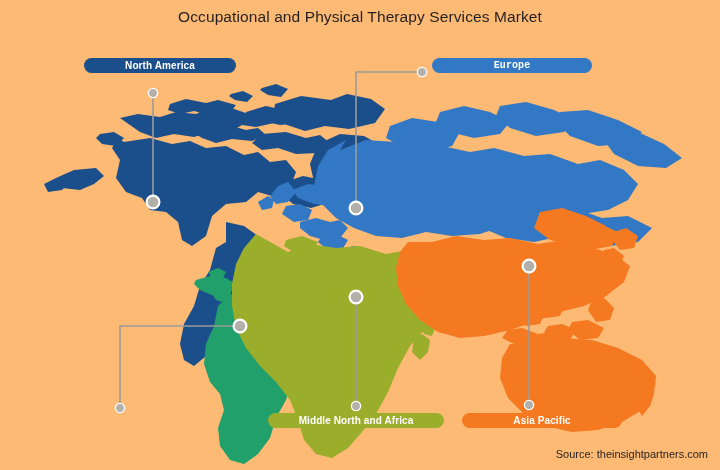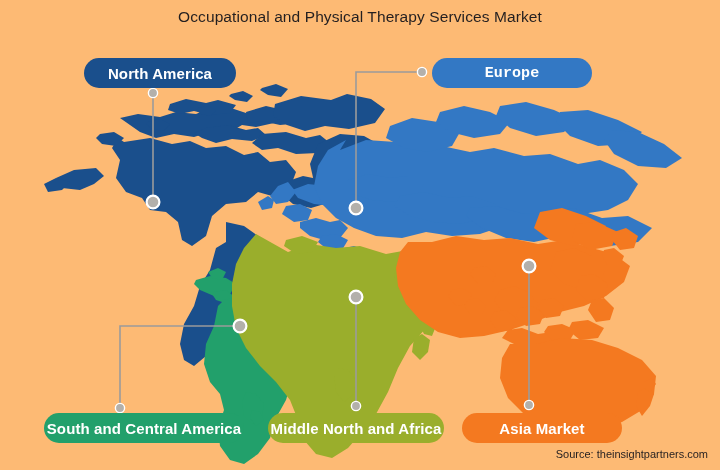--- a/index.html
+++ b/index.html
@@ -33,24 +33,24 @@
   }
   .map-layer {
     position: absolute;
     left: 0;
     top: 0;
     width: 720px;
     height: 470px;
   }
   .pill {
     position: absolute;
-    height: 30px;
+    height: 15px;
     border-radius: 15px;
     color: #ffffff;
-    font-size: 15px;
+    font-size: 10px;
     font-weight: bold;
     display: flex;
     align-items: center;
     justify-content: center;
     box-sizing: border-box;
     padding: 0 14px;
     white-space: nowrap;
     letter-spacing: 0.1px;
   }
   .pill-na  { left: 84px;  top: 58px;  width: 152px; background: #1a4f8c; }
@@ -191,19 +191,18 @@
 
     <g>
       <line x1="529" y1="266" x2="529" y2="405" stroke="#9b9b9b" stroke-width="1.6"></line>
       <circle cx="529" cy="266" r="6.4" fill="#b3b0ab" stroke="#ffffff" stroke-width="2.2"></circle>
       <circle cx="529" cy="405" r="4.6" fill="#b3b0ab" stroke="#ffffff" stroke-width="1.4"></circle>
     </g>
   </svg>
 
   <div class="pill pill-na">North America</div>
   <div class="pill pill-eu">Europe</div>
-  <div class="pill pill-sca">South and Central America</div>
   <div class="pill pill-mea">Middle North and Africa</div>
-  <div class="pill pill-ap">Asia Market</div>
+  <div class="pill pill-ap">Asia Pacific</div>
 
   <div class="source">Source: theinsightpartners.com</div>
 
 </div>
 
 </body></html>

